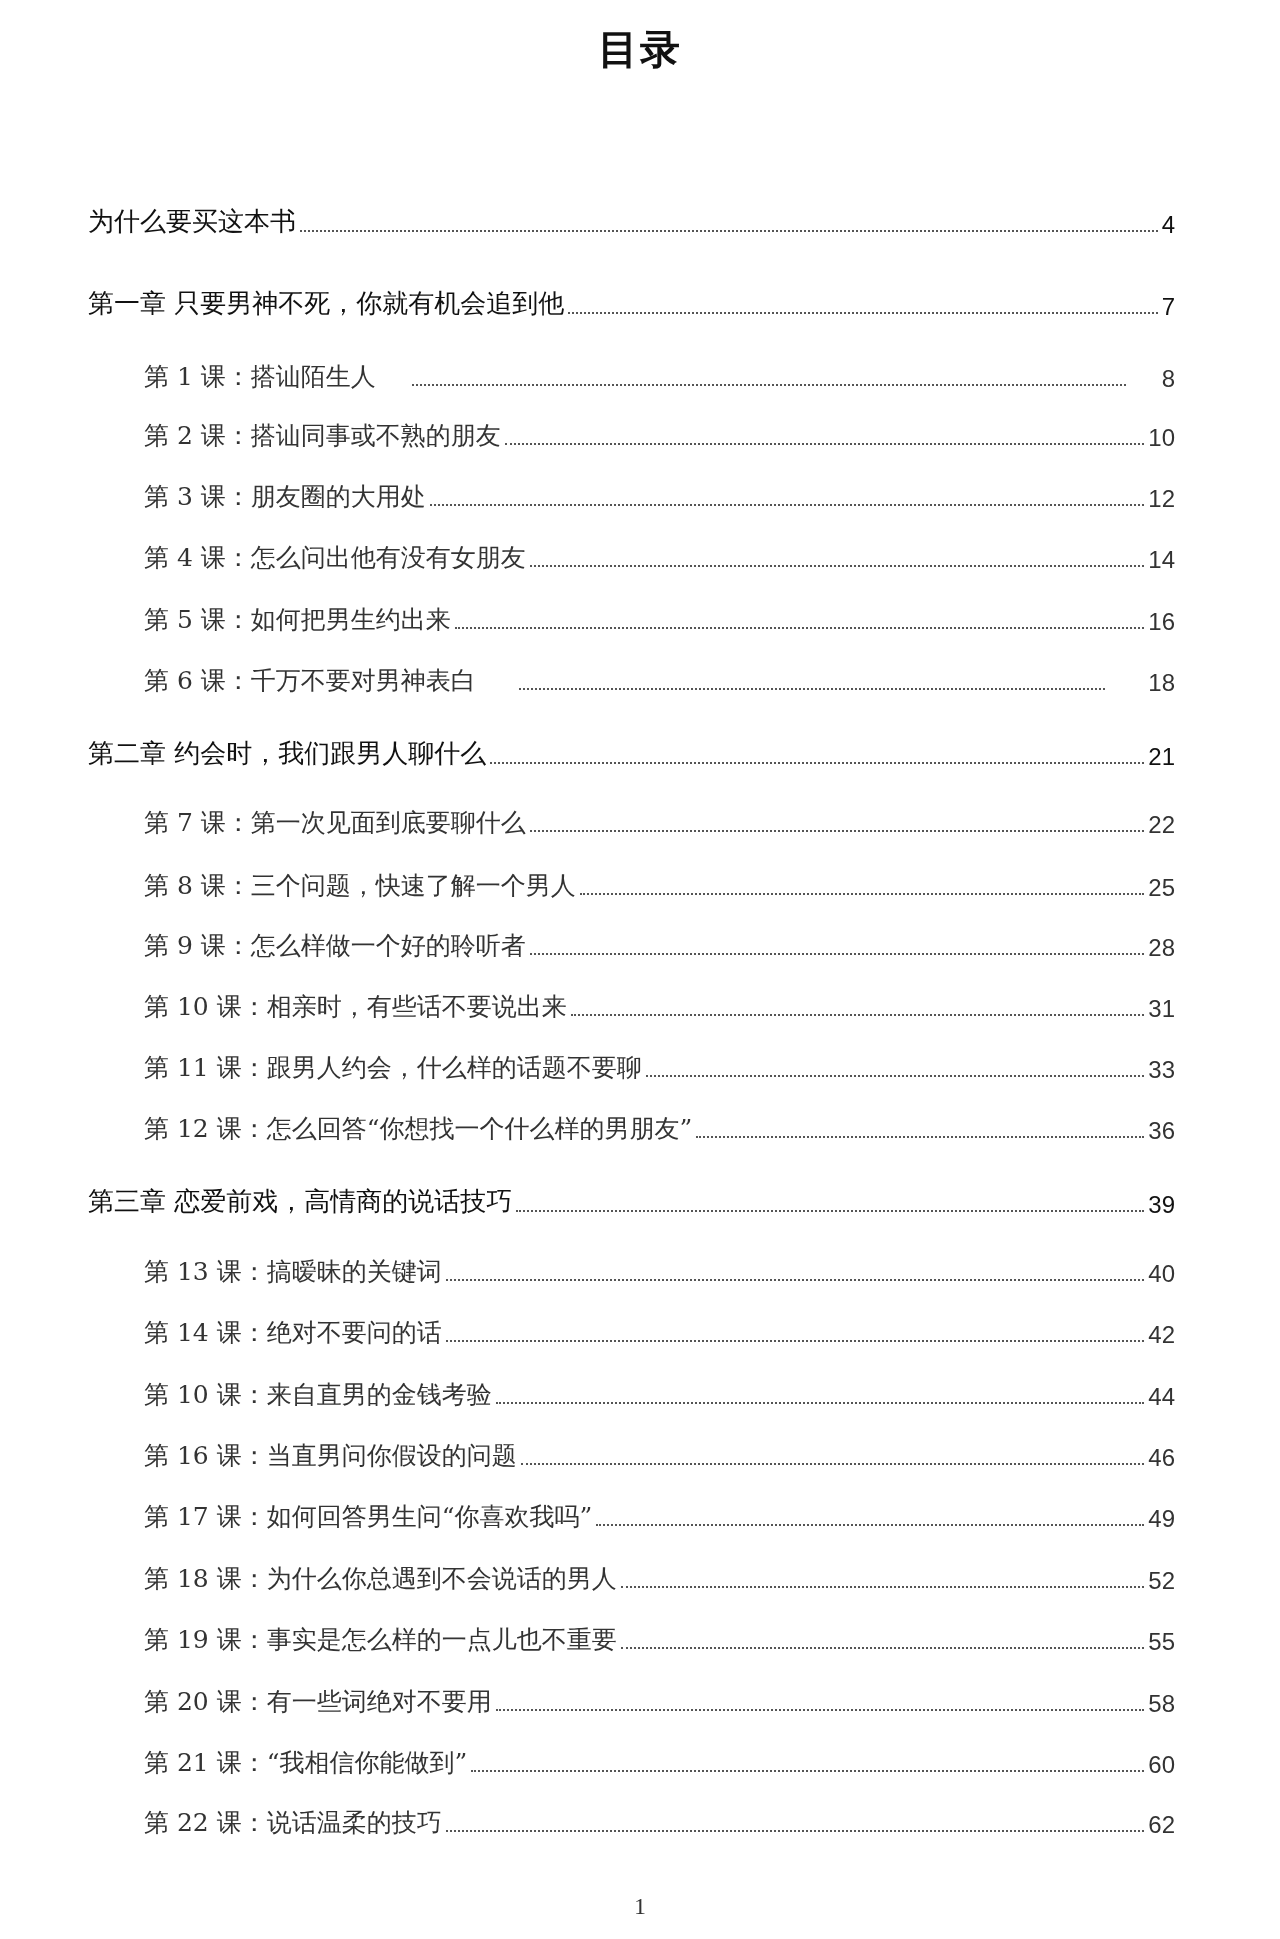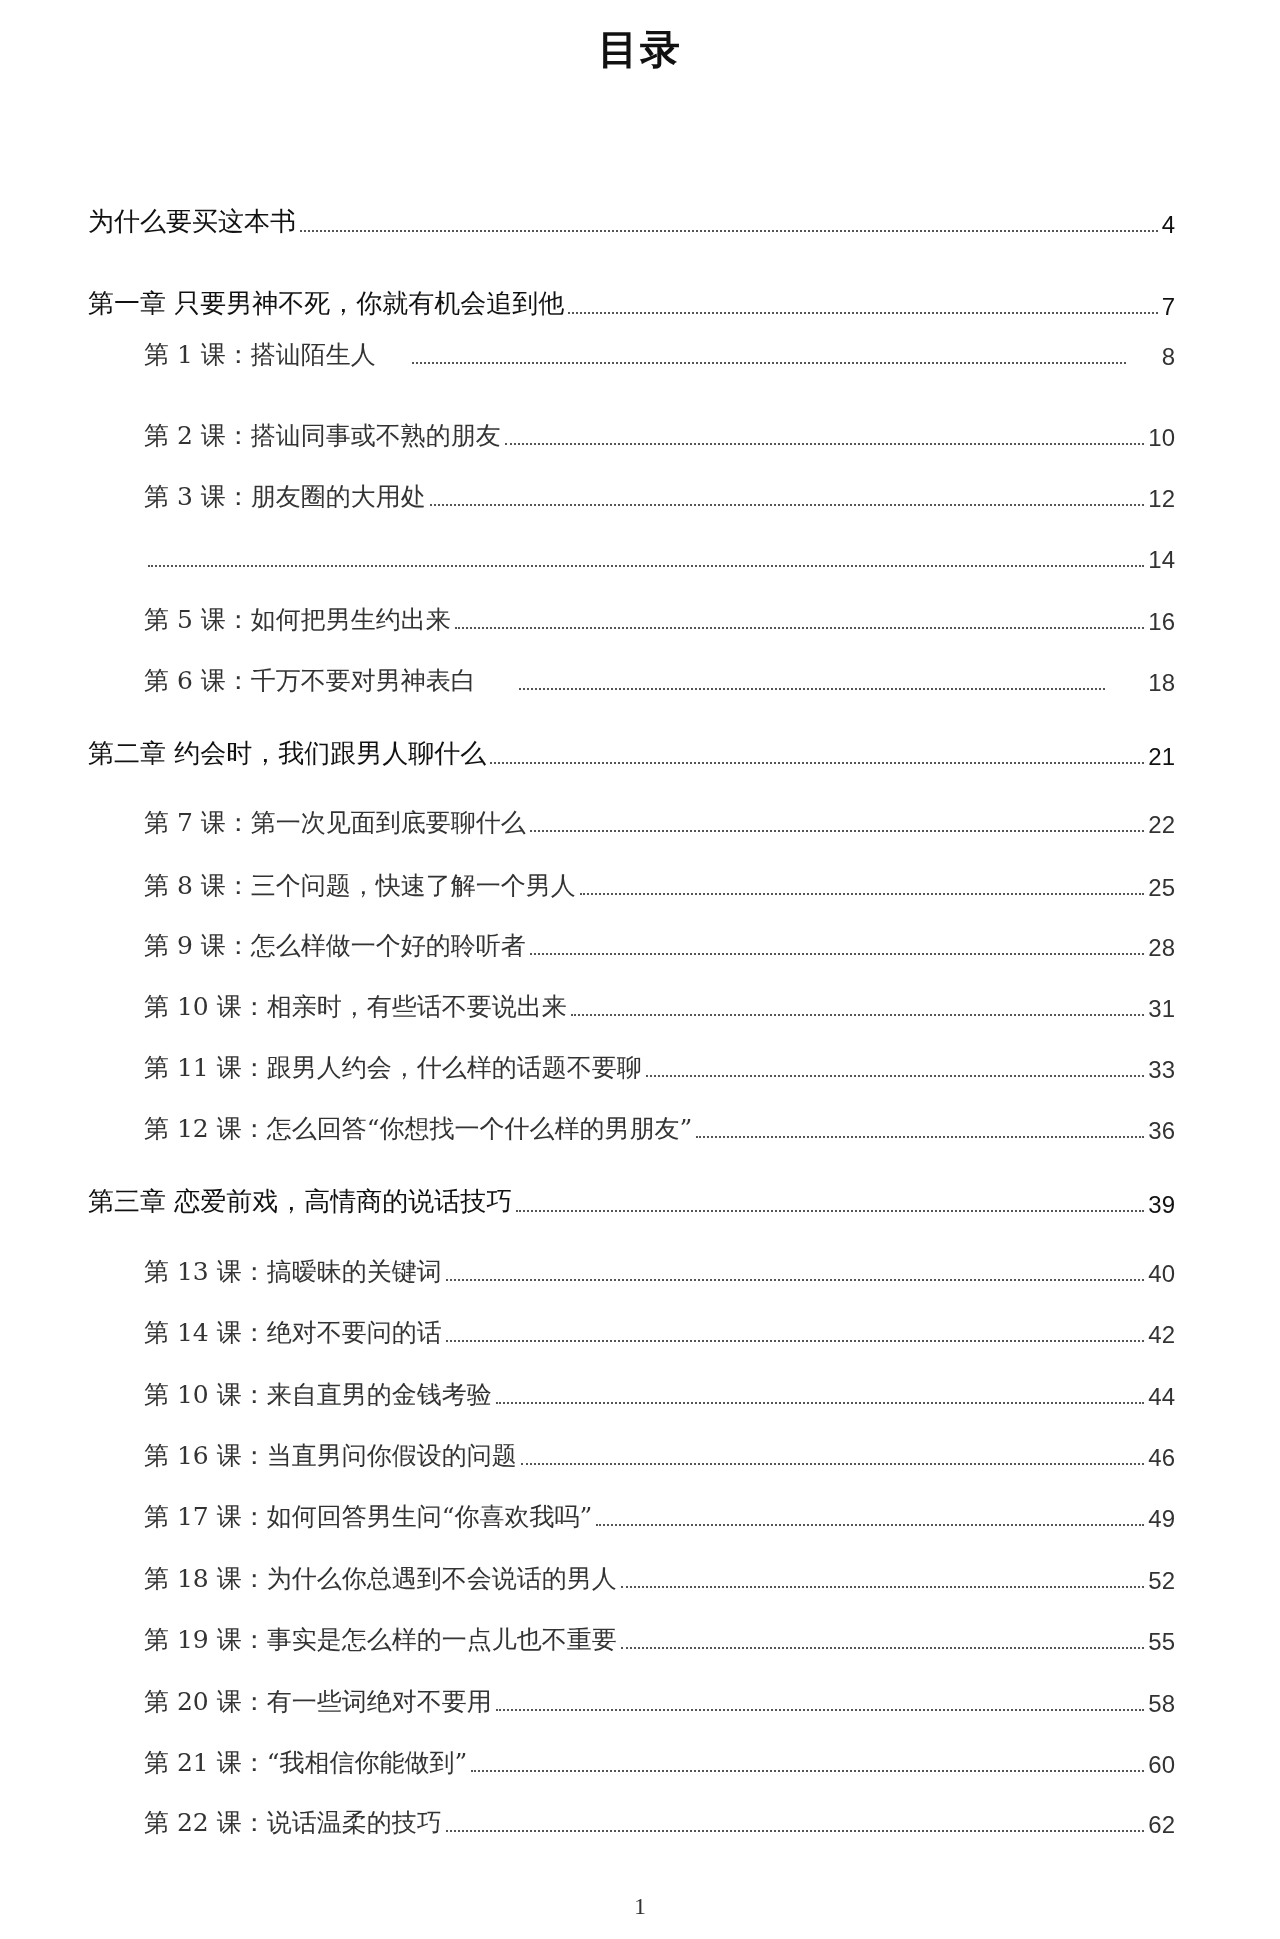--- a/index.html
+++ b/index.html
@@ -29,36 +29,37 @@
     <div class="entry chapter" style="top: 172px;">
       <span class="label">为什么要买这本书</span>
       <span class="leader"></span>
       <span class="page">4</span>
     </div>
     <div class="entry chapter" style="top: 254px;">
       <span class="label">第一章 只要男神不死，你就有机会追到他</span>
       <span class="leader"></span>
       <span class="page">7</span>
     </div>
-    <div class="entry lesson" style="top: 304px; gap: 32px;">
+    <div class="entry lesson" style="top: 326px; gap: 32px;">
       <span class="label">第 1 课：搭讪陌生人</span>
       <span class="leader"></span>
       <span class="page">8</span>
     </div>
     <div class="entry lesson" style="top: 385px;">
       <span class="label">第 2 课：搭讪同事或不熟的朋友</span>
       <span class="leader"></span>
       <span class="page">10</span>
     </div>
     <div class="entry lesson" style="top: 446px;">
       <span class="label">第 3 课：朋友圈的大用处</span>
       <span class="leader"></span>
       <span class="page">12</span>
     </div>
     <div class="entry lesson" style="top: 507px;">
+      <span class="label">第 4 课：怎么问出他有没有女朋友</span>
       <span class="leader"></span>
       <span class="page">14</span>
     </div>
     <div class="entry lesson" style="top: 569px;">
       <span class="label">第 5 课：如何把男生约出来</span>
       <span class="leader"></span>
       <span class="page">16</span>
     </div>
     <div class="entry lesson" style="top: 630px; gap: 39px;">
       <span class="label">第 6 课：千万不要对男神表白</span>

